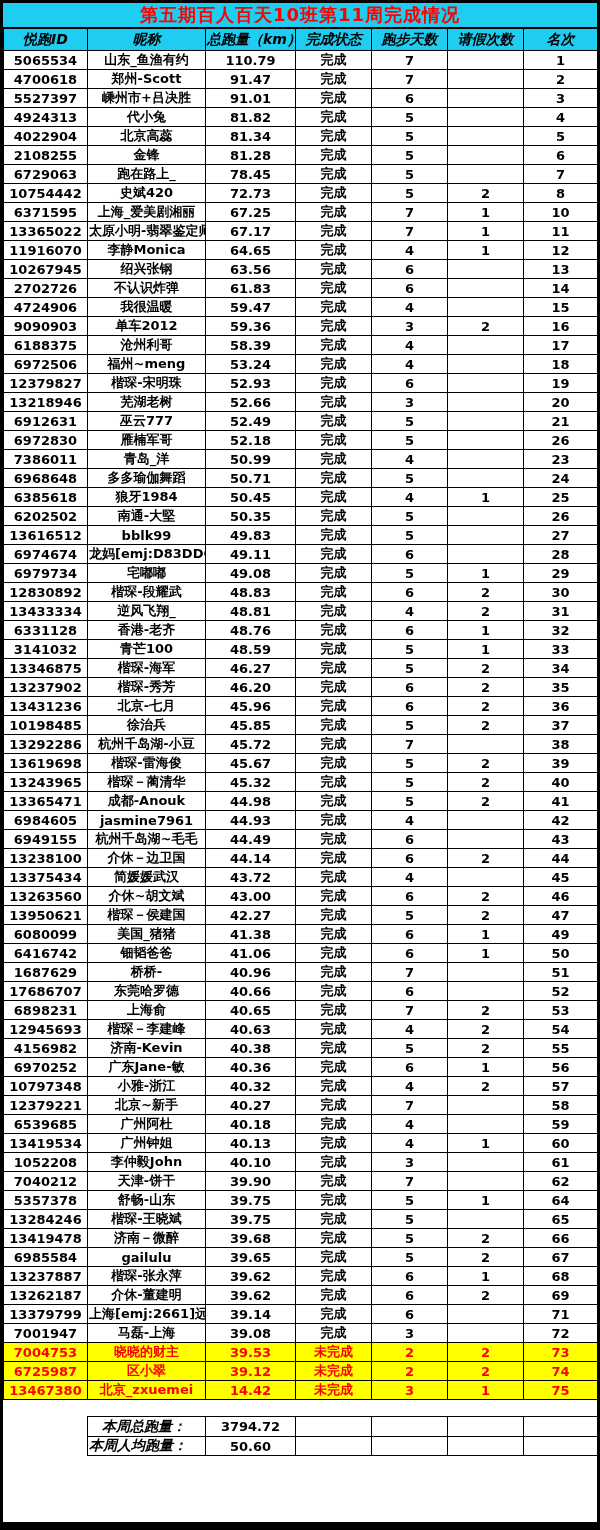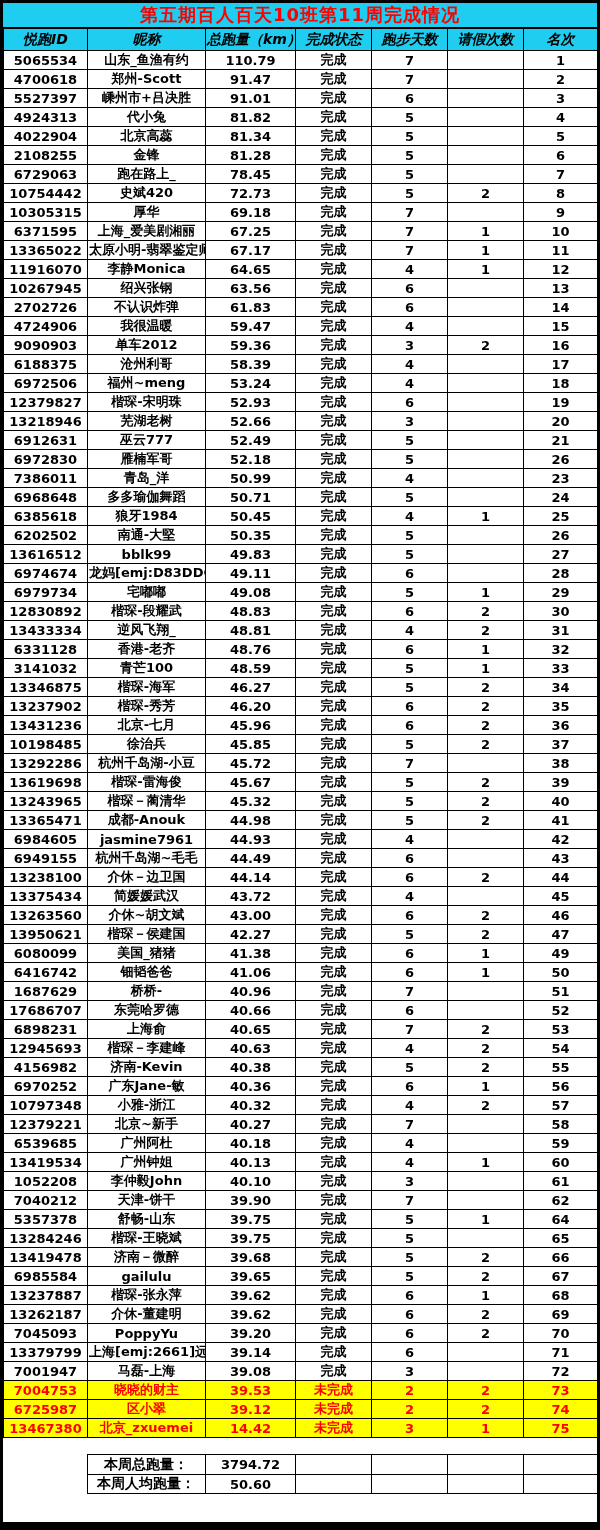--- a/index.html
+++ b/index.html
@@ -40,21 +40,21 @@
     overflow:hidden;white-space:nowrap;padding:0 1px;
   }
   thead th{background:var(--header-bg);height:22px;font-size:14px;font-style:italic;}
   tbody tr{height:16.9px;}
   tbody tr.warn td{background:var(--warn-bg);color:var(--warn-color);}
   tr.spacer-row{height:17px;}
   tr.spacer-row td{border:none;background:#fff;}
   tr.total-row{height:20px;}
   tr.total-row.second{height:17px;}
   tr.total-row td.noborder{border:none;background:#fff;}
-  td.total-label{padding-right:2px;font-size:14px;}
+  td.total-label{text-align:right;padding-right:19px;font-size:14px;font-style:italic;}
 </style>
 </head>
 <body>
 
 <div class="sheet">
   <div class="title-bar">第五期百人百天10班第11周完成情况</div>
 
   <table>
     <colgroup>
       <col class="c-id">
@@ -143,29 +143,20 @@
         <tr>
           <td>10754442</td>
           <td>史斌420</td>
           <td>72.73</td>
           <td>完成</td>
           <td>5</td>
           <td>2</td>
           <td>8</td>
         </tr>
         <tr>
-          <td>10305315</td>
-          <td>厚华</td>
-          <td>69.18</td>
-          <td>完成</td>
-          <td>7</td>
-          <td></td>
-          <td>9</td>
-        </tr>
-        <tr>
           <td>6371595</td>
           <td>上海_爱美剧湘丽</td>
           <td>67.25</td>
           <td>完成</td>
           <td>7</td>
           <td>1</td>
           <td>10</td>
         </tr>
         <tr>
           <td>13365022</td>
@@ -672,29 +663,20 @@
           <td>68</td>
         </tr>
         <tr>
           <td>13262187</td>
           <td>介休-董建明</td>
           <td>39.62</td>
           <td>完成</td>
           <td>6</td>
           <td>2</td>
           <td>69</td>
-        </tr>
-        <tr>
-          <td>7045093</td>
-          <td>PoppyYu</td>
-          <td>39.20</td>
-          <td>完成</td>
-          <td>6</td>
-          <td>2</td>
-          <td>70</td>
         </tr>
         <tr>
           <td>13379799</td>
           <td>上海[emj:2661]远方</td>
           <td>39.14</td>
           <td>完成</td>
           <td>6</td>
           <td></td>
           <td>71</td>
         </tr>

